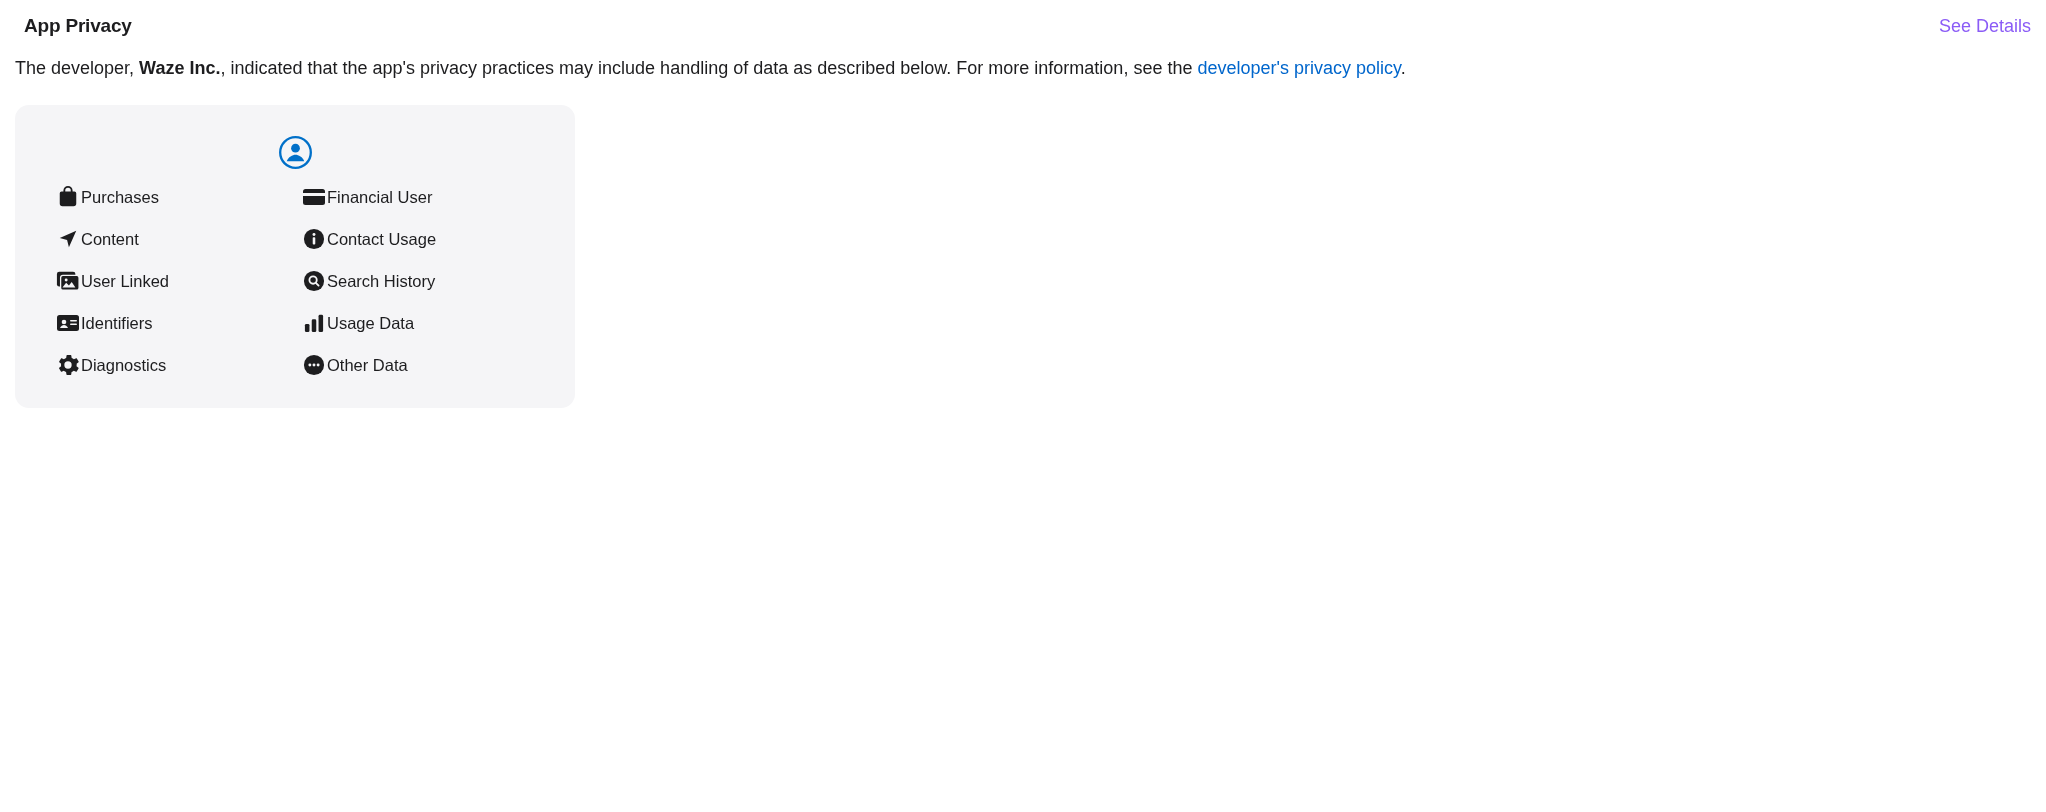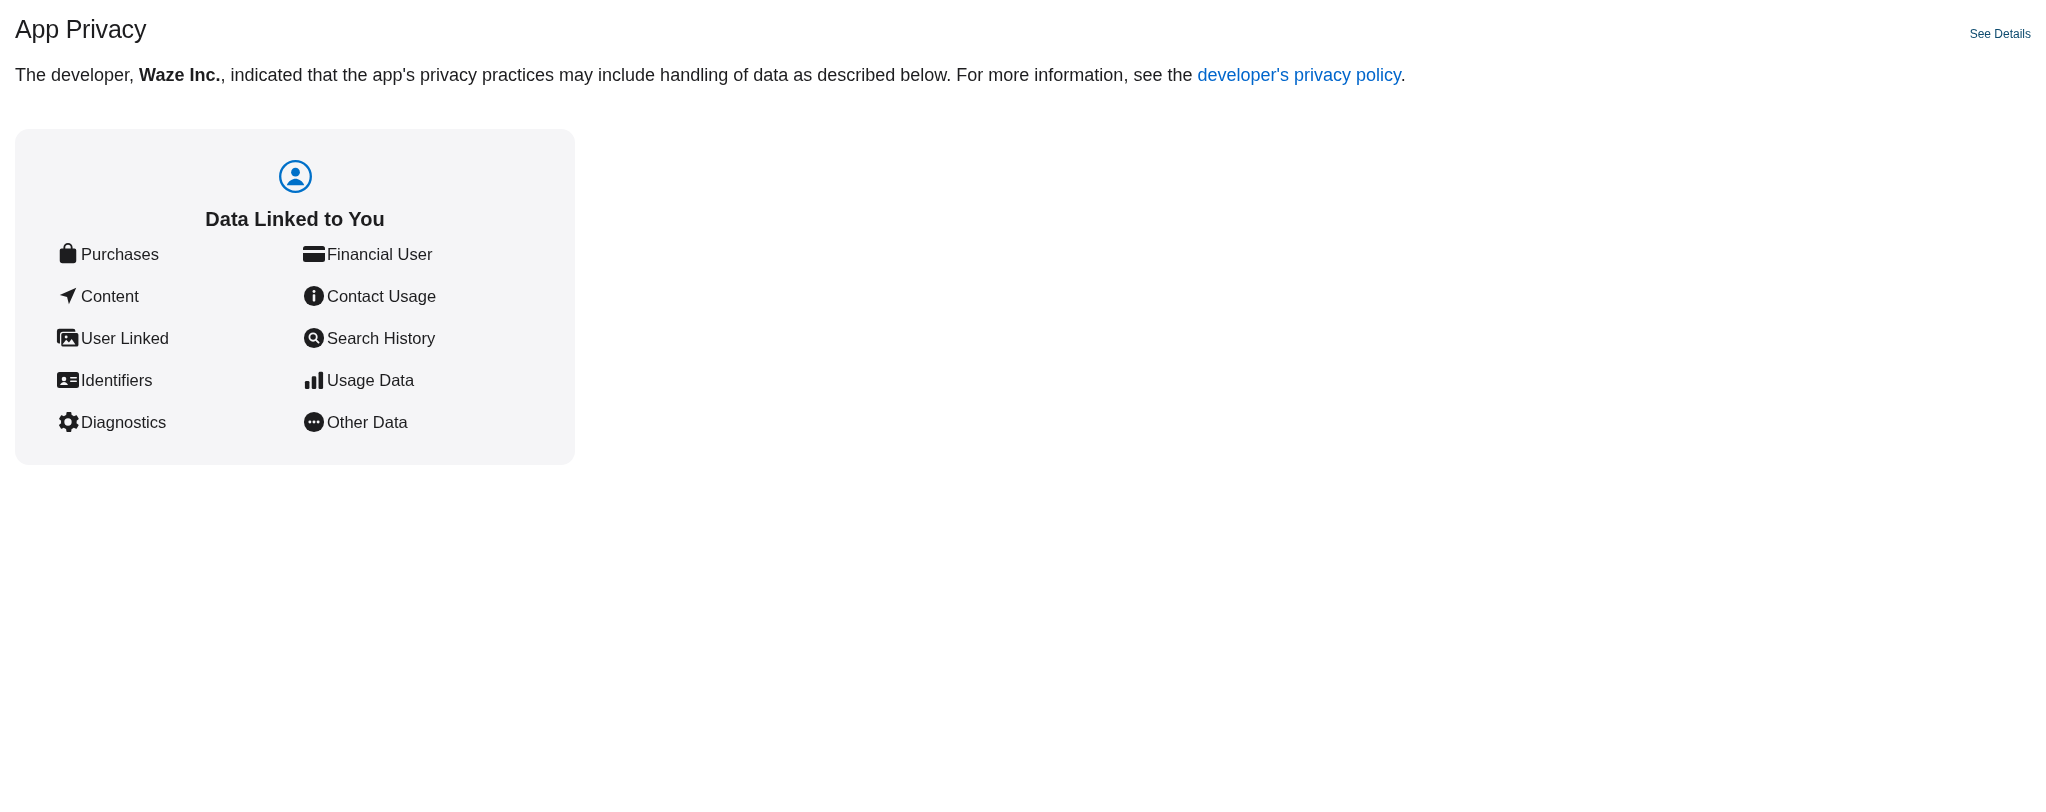--- a/index.html
+++ b/index.html
@@ -9,35 +9,36 @@
     color: #1d1d1f;
     padding: 15px 15px 40px 15px;
   }
   .header-row {
     display: flex;
     justify-content: space-between;
     align-items: baseline;
     margin-bottom: 18px;
   }
   .title {
-    font-size: 25px;
-    font-weight: 400;
+    font-size: 19px;
+    font-weight: 700;
     letter-spacing: -0.2px;
+    margin-left: 9px;
   }
   .see-details {
-    color: #0c4a6e;
-    font-size: 12px;
+    color: #8b5cf6;
+    font-size: 18px;
     text-decoration: none;
     cursor: pointer;
   }
   .desc {
     font-size: 18px;
     line-height: 1.5;
     color: #1d1d1f;
-    margin-bottom: 40px;
+    margin-bottom: 23px;
   }
   .desc .bold { font-weight: 600; }
   .desc a { color: #0066cc; text-decoration: none; cursor: pointer; }
 
   .card {
     background: #f5f5f7;
     border-radius: 14px;
     width: 560px;
     padding: 30px 40px 30px 40px;
   }
@@ -99,21 +100,20 @@
 <div class="card">
   <div class="card-icon-wrap">
     <span>
       <svg width="35" height="35" viewBox="0 0 48 48" fill="none">
         <circle cx="24" cy="24" r="21" stroke="#0070c9" stroke-width="3.2"></circle>
         <circle cx="24" cy="18" r="6" fill="#0070c9"></circle>
         <path d="M12 36c2-6 8-9 12-9s10 3 12 9" fill="#0070c9"></path>
       </svg>
     </span>
   </div>
-  <div class="card-title">Data Linked to You</div>
 
   <div class="grid">
 
     <div class="item">
       <span class="item-icon">
         <svg width="22" height="22" viewBox="0 0 24 24" fill="#1d1d1f">
             <path d="M7 6V5a5 5 0 0110 0v1h2a2 2 0 012 2v11a3 3 0 01-3 3H6a3 3 0 01-3-3V8a2 2 0 012-2h2zm2 0h6V5a3 3 0 00-6 0v1z"></path>
           </svg>
       </span>
       <span class="item-label">Purchases</span>

